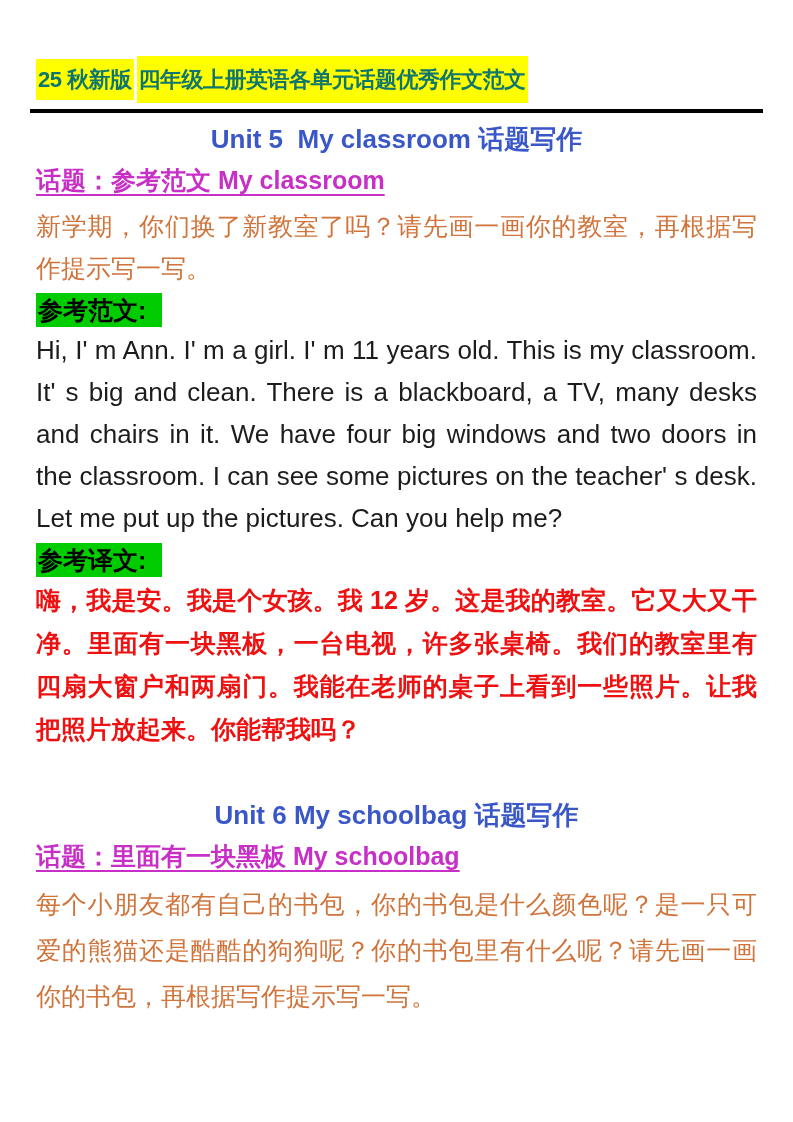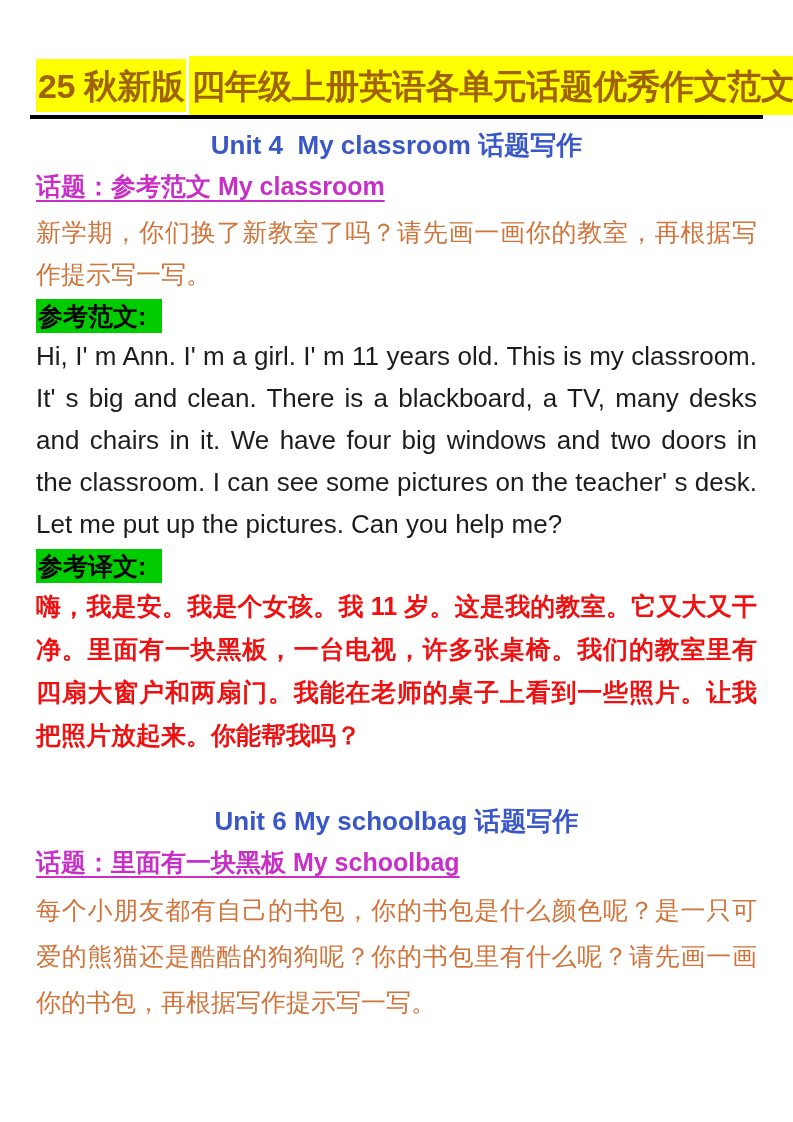--- a/index.html
+++ b/index.html
@@ -11,25 +11,26 @@
     overflow: hidden;
   }
   .page {
     width: 793px;
     height: 1122px;
     padding: 56px 36px 0 36px;
     background: #ffffff;
   }
   
   .doc-title {
-    font-size: 34px;
+    font-size: 22px;
     font-weight: bold;
-    color: #a16207;
+    color: #0f766e;
     letter-spacing: -0.5px;
     white-space: nowrap;
+    margin-bottom: 6px;
     line-height: 1;
   }
   .hl-yellow-a {
     background: #FFFF00;
     display: inline-block;
     padding: 10px 2px 9px 2px;
     margin-right: 3px;
   }
   .hl-yellow-b {
     background: #FFFF00;
@@ -103,37 +104,37 @@
 </head>
 <body>
 
 <div class="page">
 
   <h1 class="doc-title"><span class="hl-yellow-a"><span>25 秋新版</span></span><span class="hl-yellow-b"><span>四年级上册英语各单元话题优秀作文范文</span></span></h1>
 
   <div class="title-rule"></div>
 
   <div>
-    <h2 class="unit-heading">Unit 4  My classroom 话题写作</h2>
+    <h2 class="unit-heading">Unit 5  My classroom 话题写作</h2>
 
     <div class="topic-line">话题：参考范文 My classroom</div>
 
     <p class="prompt-text">新学期，你们换了新教室了吗？请先画一画你的教室，再根据写作提示写一写。</p>
 
     <div class="label-row">
       <span class="section-label">参考范文:</span>
     </div>
 
     <p class="essay-text">Hi, I' m Ann. I' m a girl. I' m 11 years old. This is my classroom. It' s big and clean. There is a blackboard, a TV, many desks and chairs in it. We have four big windows and two doors in the classroom. I can see some pictures on the teacher' s desk. Let me put up the pictures. Can you help me?</p>
 
     <div class="label-row">
       <span class="section-label">参考译文:</span>
     </div>
 
-    <p class="translation-text">嗨，我是安。我是个女孩。我 11 岁。这是我的教室。它又大又干净。里面有一块黑板，一台电视，许多张桌椅。我们的教室里有四扇大窗户和两扇门。我能在老师的桌子上看到一些照片。让我把照片放起来。你能帮我吗？</p>
+    <p class="translation-text">嗨，我是安。我是个女孩。我 12 岁。这是我的教室。它又大又干净。里面有一块黑板，一台电视，许多张桌椅。我们的教室里有四扇大窗户和两扇门。我能在老师的桌子上看到一些照片。让我把照片放起来。你能帮我吗？</p>
   </div>
 
   <div class="unit-gap"></div>
 
   <div>
     <h2 class="unit-heading">Unit 6 My schoolbag 话题写作</h2>
 
     <div class="topic-line">话题：里面有一块黑板 My schoolbag</div>
 
     <p class="prompt-text wide">每个小朋友都有自己的书包，你的书包是什么颜色呢？是一只可爱的熊猫还是酷酷的狗狗呢？你的书包里有什么呢？请先画一画你的书包，再根据写作提示写一写。</p>

